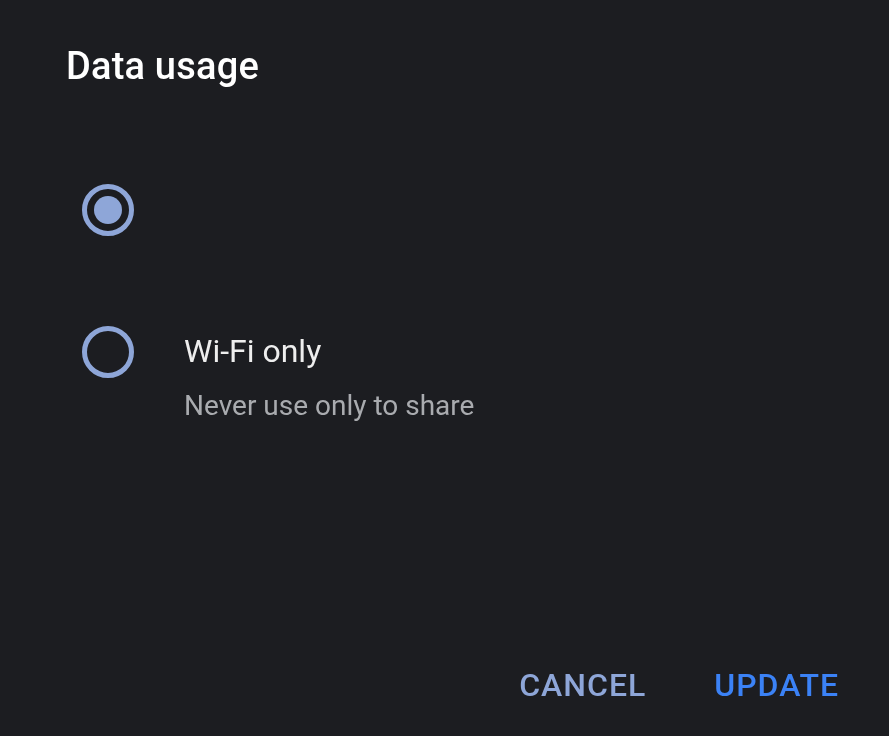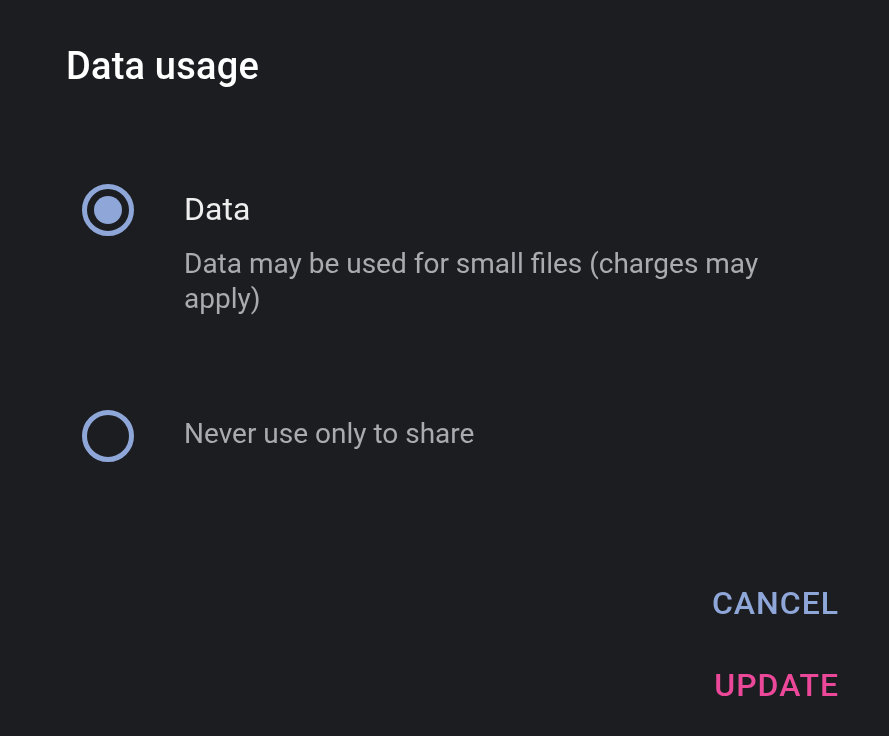--- a/index.html
+++ b/index.html
@@ -73,64 +73,60 @@
       font-size: 28px;
       font-weight: 400;
       color: #a9abaf;
       line-height: 1.25;
     }
     .actions {
       position: absolute;
       bottom: 28px;
       right: 50px;
       display: flex;
-      gap: 28px;
+      gap: 60px;
       align-items: flex-end;
-      flex-direction: column;
     }
     .action-btn {
       background: none;
       border: none;
       font-size: 32px;
       font-weight: 500;
       letter-spacing: 1px;
       cursor: pointer;
       font-family: inherit;
       padding: 4px 0;
     }
     .action-primary {
       color: #8ea6d8;
     }
     .action-secondary {
-      color: #ec4899;
+      color: #3b82f6;
     }
   </style>
 </head>
 <body>
 
 <div class="dialog">
   <h1 class="title">Data usage</h1>
 
   <div class="options">
 
     <div class="option">
       <div class="radio selected">
         <div class="radio-inner"></div>
       </div>
-      <div class="option-text">
-        <div class="option-title">Data</div>
-        <div class="option-desc">Data may be used for small files (charges may apply)</div>
-      </div>
     </div>
 
     <div class="option">
       <div class="radio">
         
       </div>
       <div class="option-text">
+        <div class="option-title">Wi-Fi only</div>
         <div class="option-desc">Never use only to share</div>
       </div>
     </div>
 
 
   </div>
 
   <div class="actions">
     <button class="action-btn action-primary">CANCEL</button>
     <button class="action-btn action-secondary">UPDATE</button>

